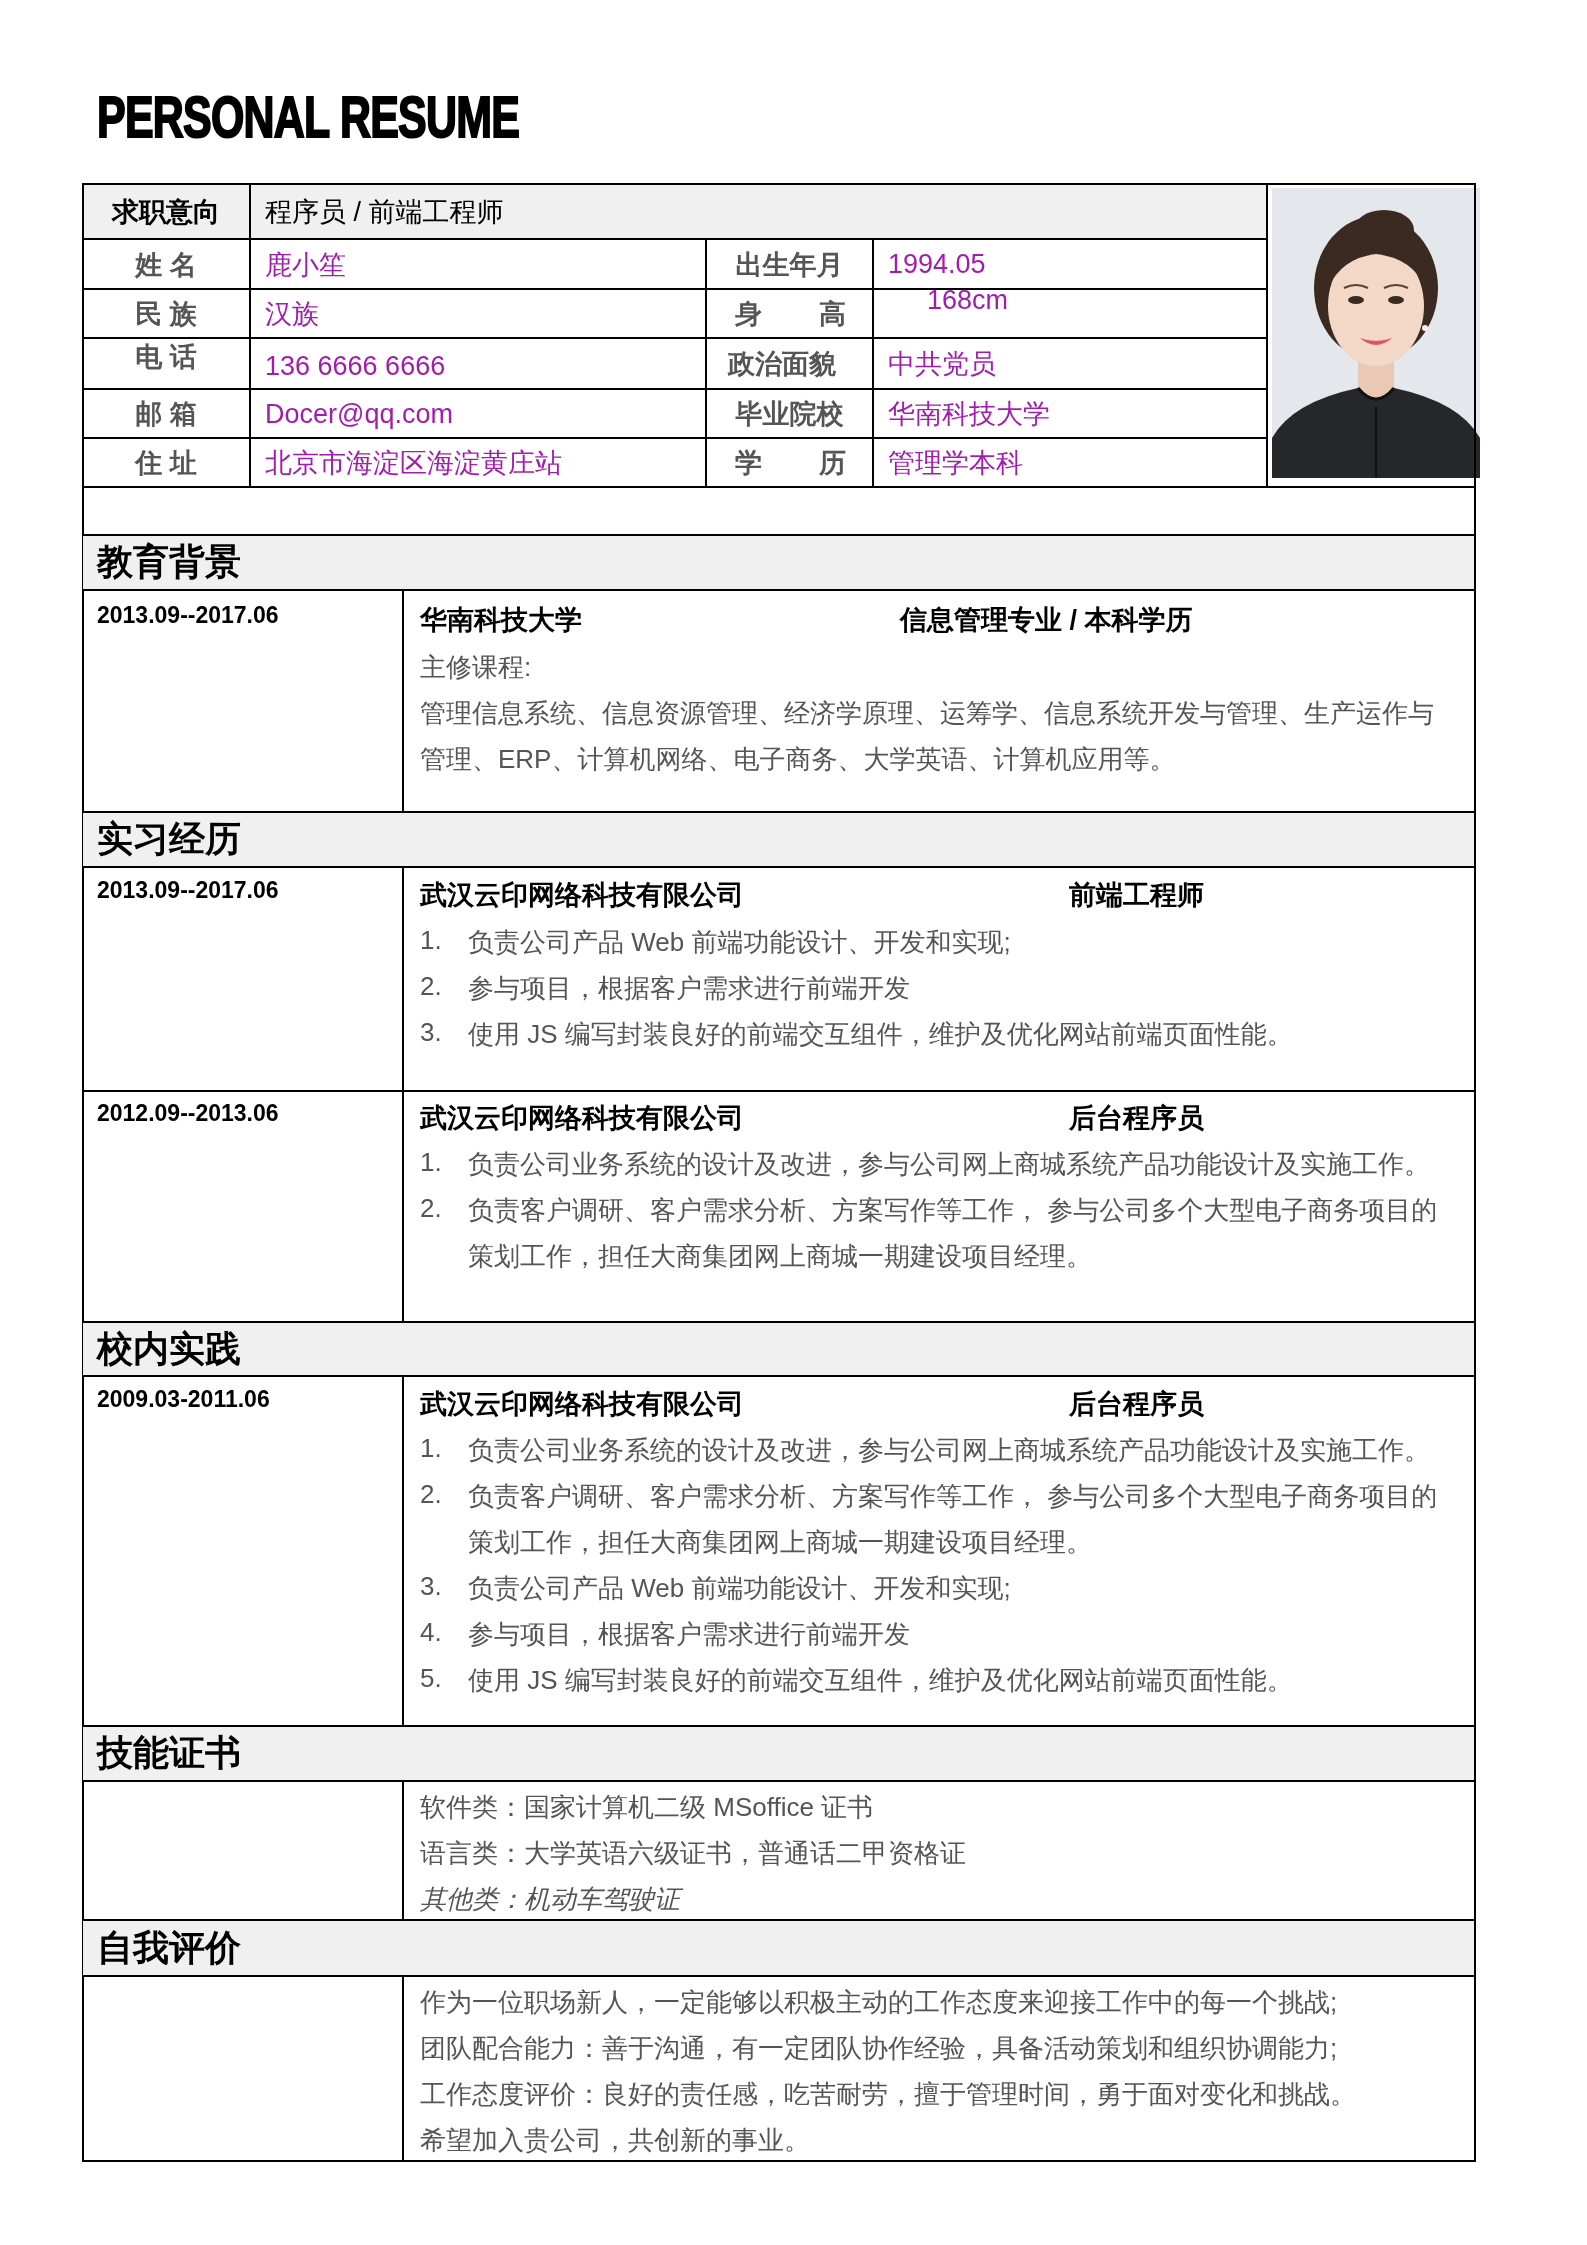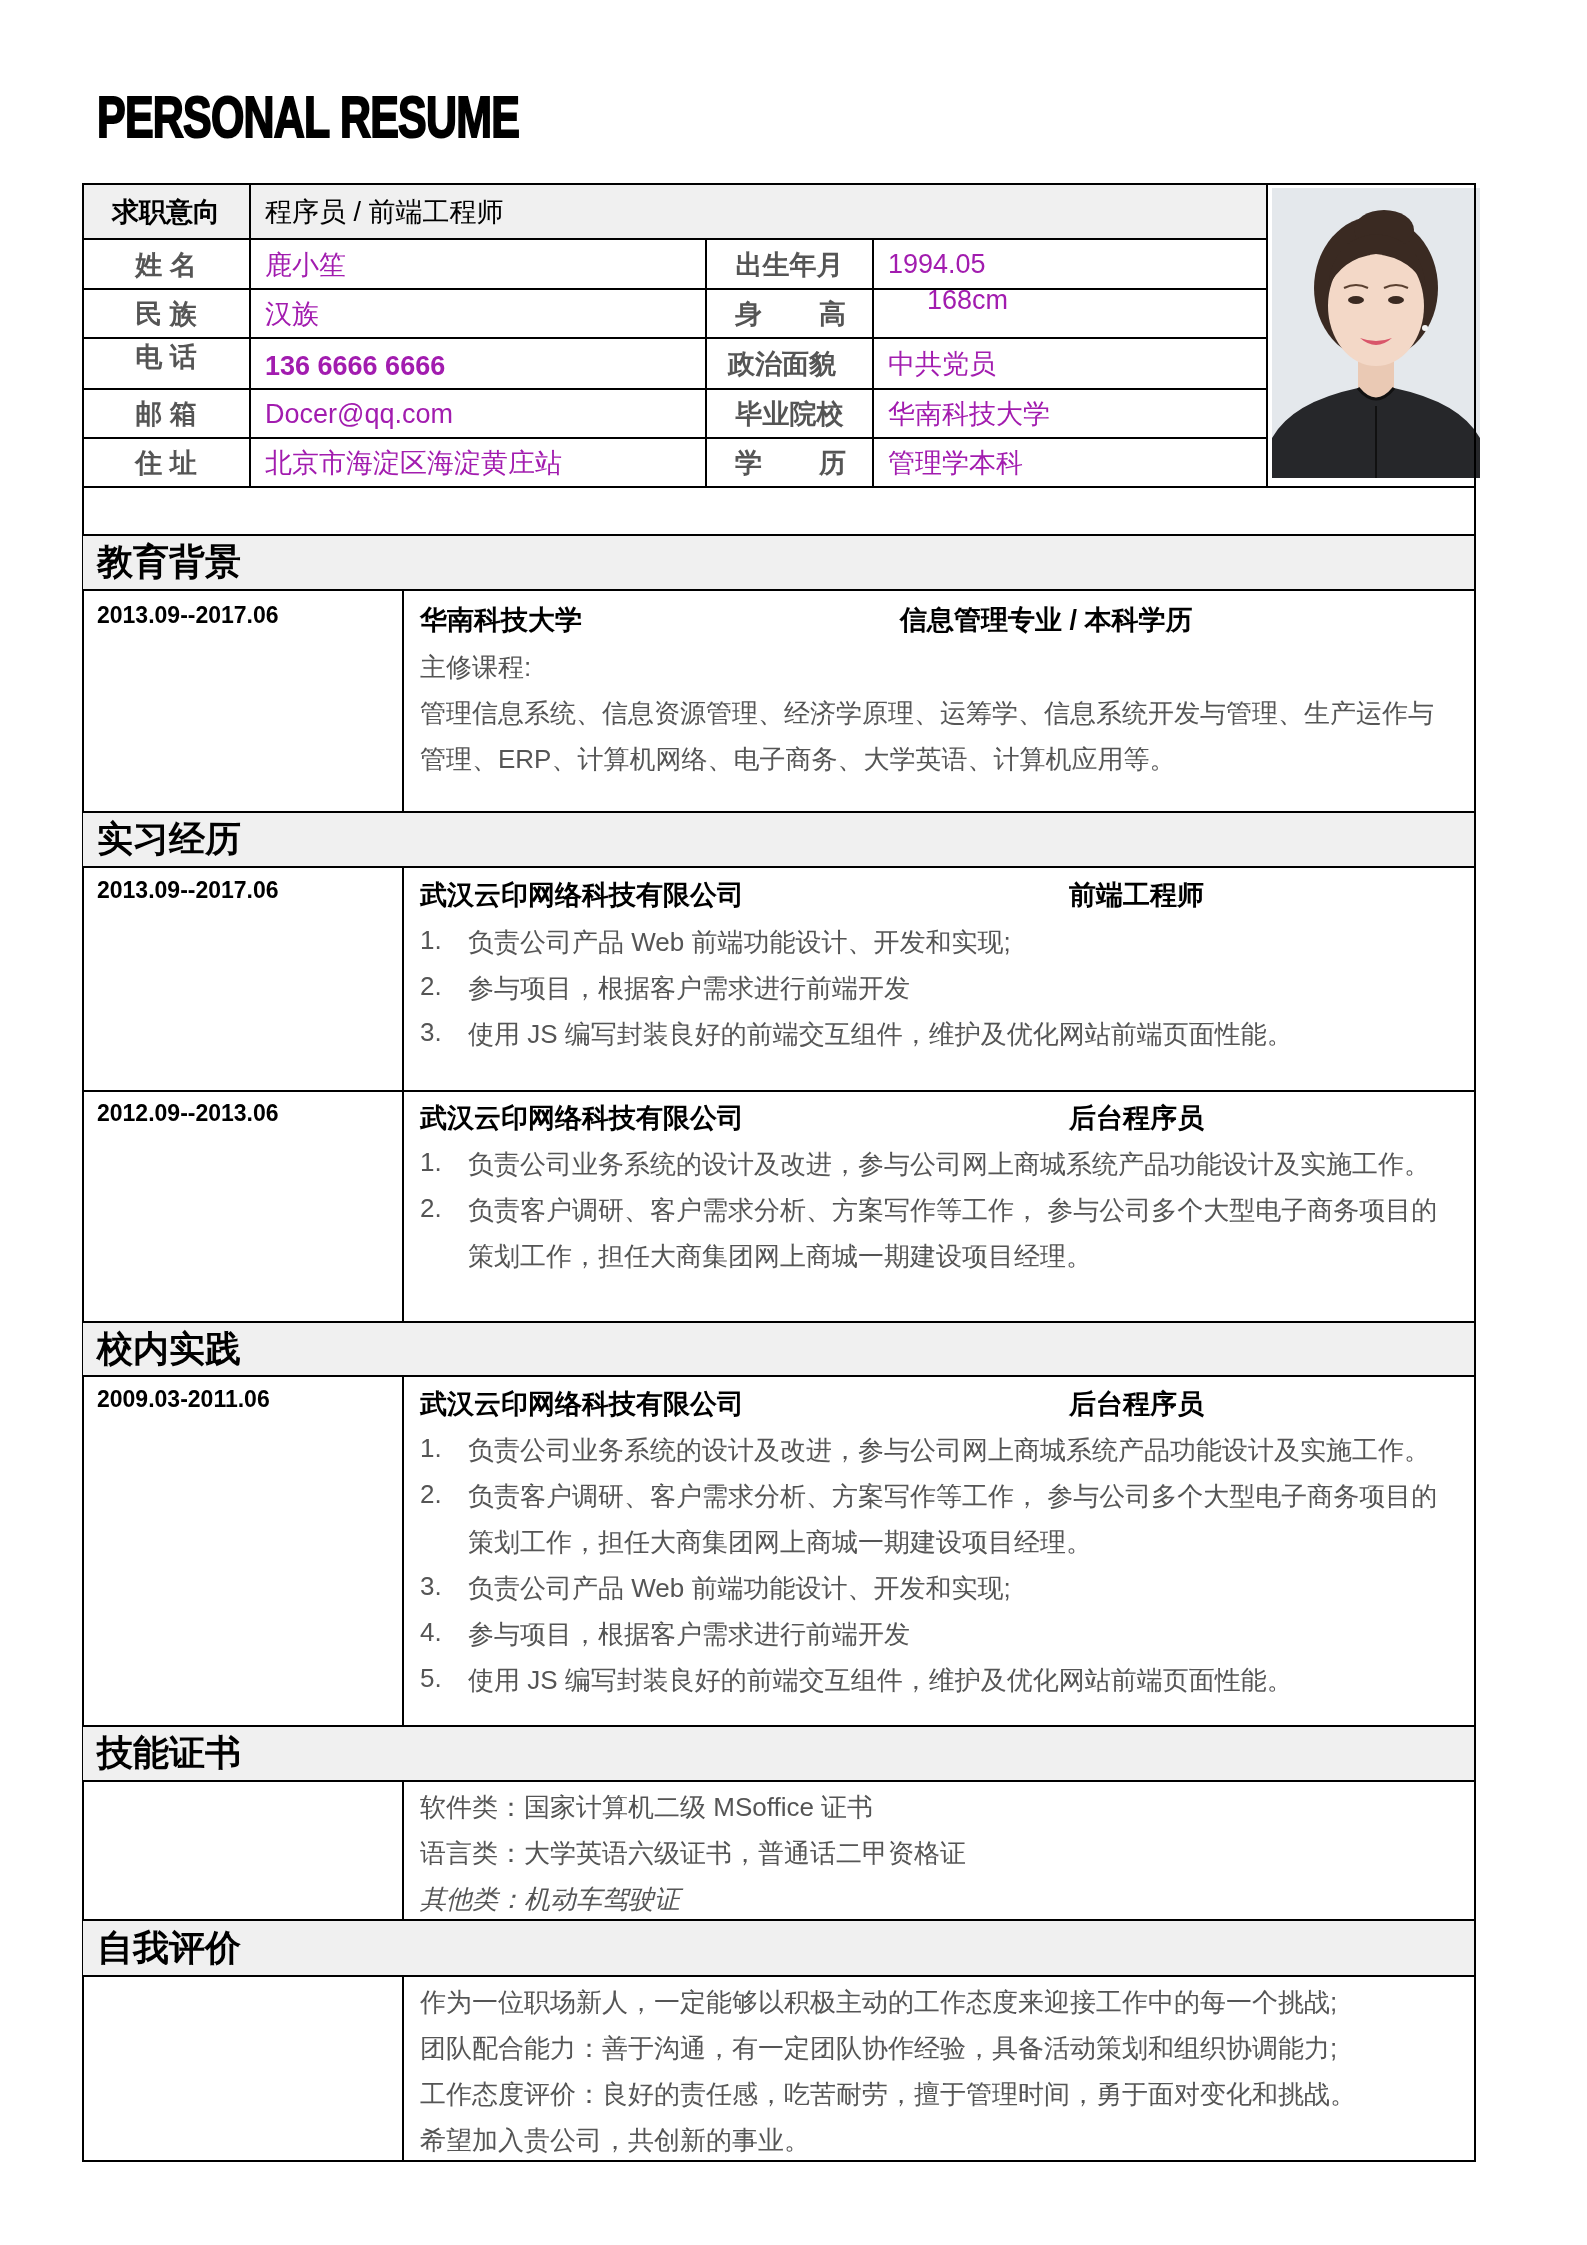--- a/index.html
+++ b/index.html
@@ -43,21 +43,21 @@
 
   <div class="cell lbl" style="left:83px;top:290px;width:166px;height:48px;">民 族</div>
   <div class="cell val" style="left:251px;top:290px;width:452px;height:48px;">汉族</div>
   <div class="cell lbl-dist" style="left:707px;top:290px;width:165px;height:48px;">
     <span>身</span>
     <span>高</span>
   </div>
   <div class="cell val" style="left:874px;top:276px;width:390px;height:48px;margin-left:39px;">168cm</div>
 
   <div class="cell lbl" style="left:83px;top:339px;width:166px;height:36px;">电 话</div>
-  <div class="cell val" style="left:251px;top:339px;width:452px;height:54px;font-weight:bold;">136 6666 6666</div>
+  <div class="cell val" style="left:251px;top:339px;width:452px;height:54px;">136 6666 6666</div>
   <div class="cell lbl" style="left:707px;top:339px;width:150px;height:50px;">政治面貌</div>
   <div class="cell val" style="left:874px;top:339px;width:390px;height:50px;">中共党员</div>
 
   <div class="cell lbl" style="left:83px;top:390px;width:166px;height:48px;">邮 箱</div>
   <div class="cell val" style="left:251px;top:390px;width:452px;height:48px;">Docer@qq.com</div>
   <div class="cell lbl" style="left:707px;top:390px;width:165px;height:48px;">毕业院校</div>
   <div class="cell val" style="left:874px;top:390px;width:390px;height:48px;">华南科技大学</div>
 
   <div class="cell lbl" style="left:83px;top:439px;width:166px;height:48px;">住 址</div>
   <div class="cell val" style="left:251px;top:439px;width:452px;height:48px;">北京市海淀区海淀黄庄站</div>

